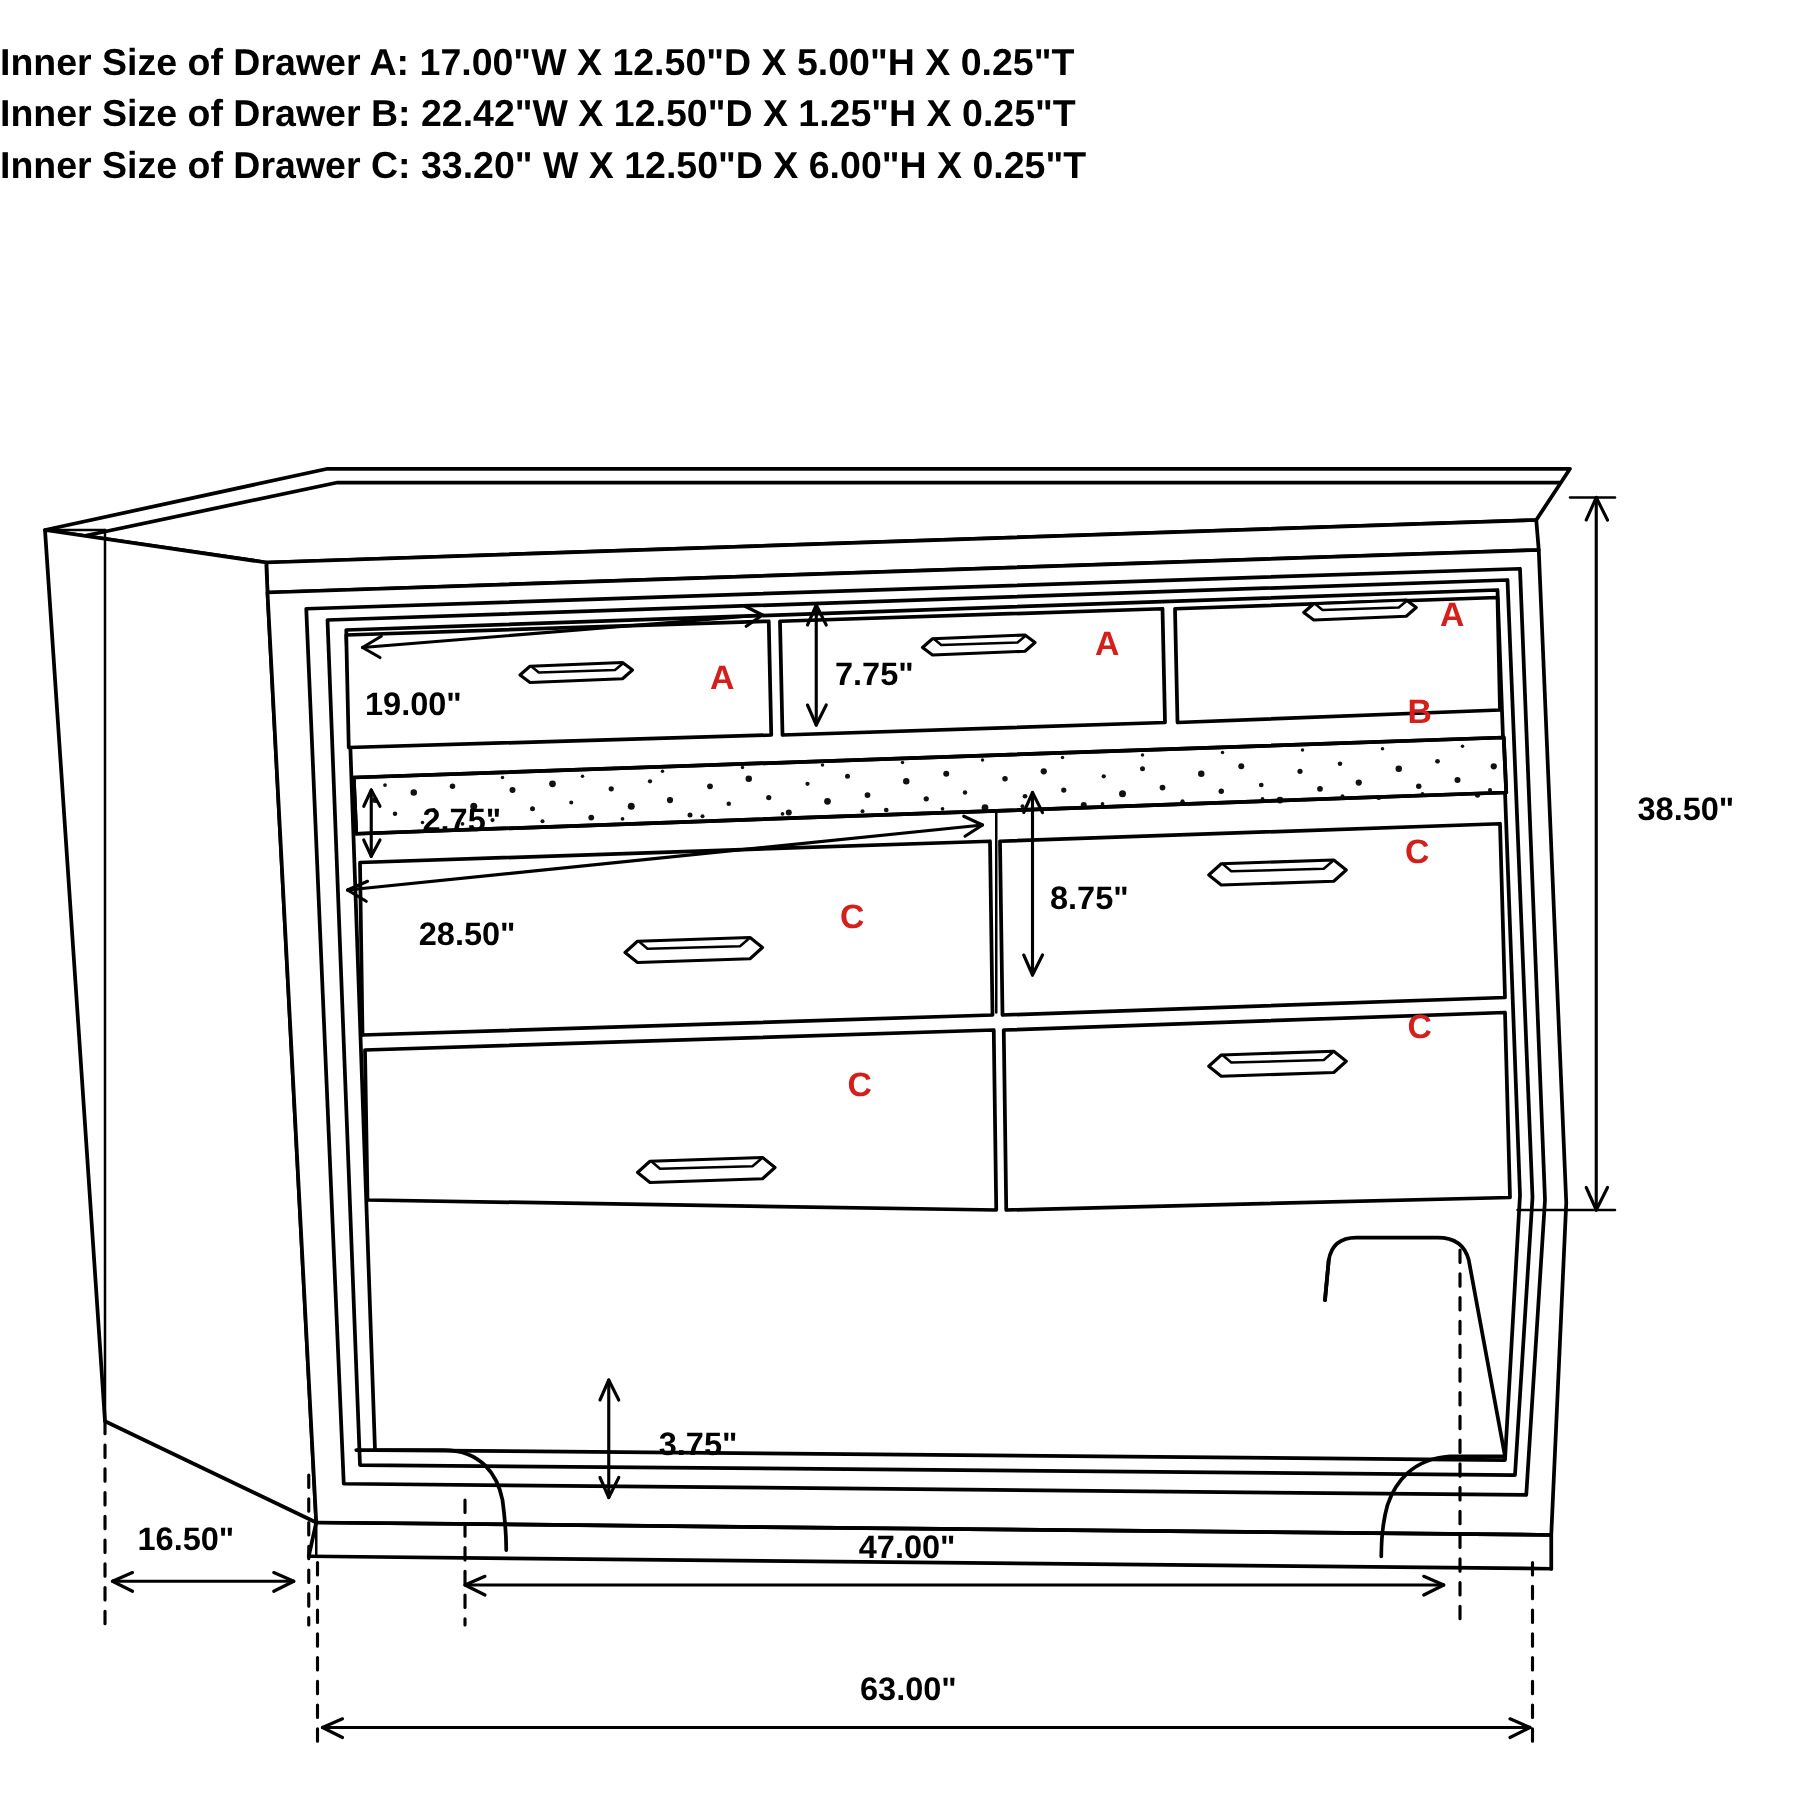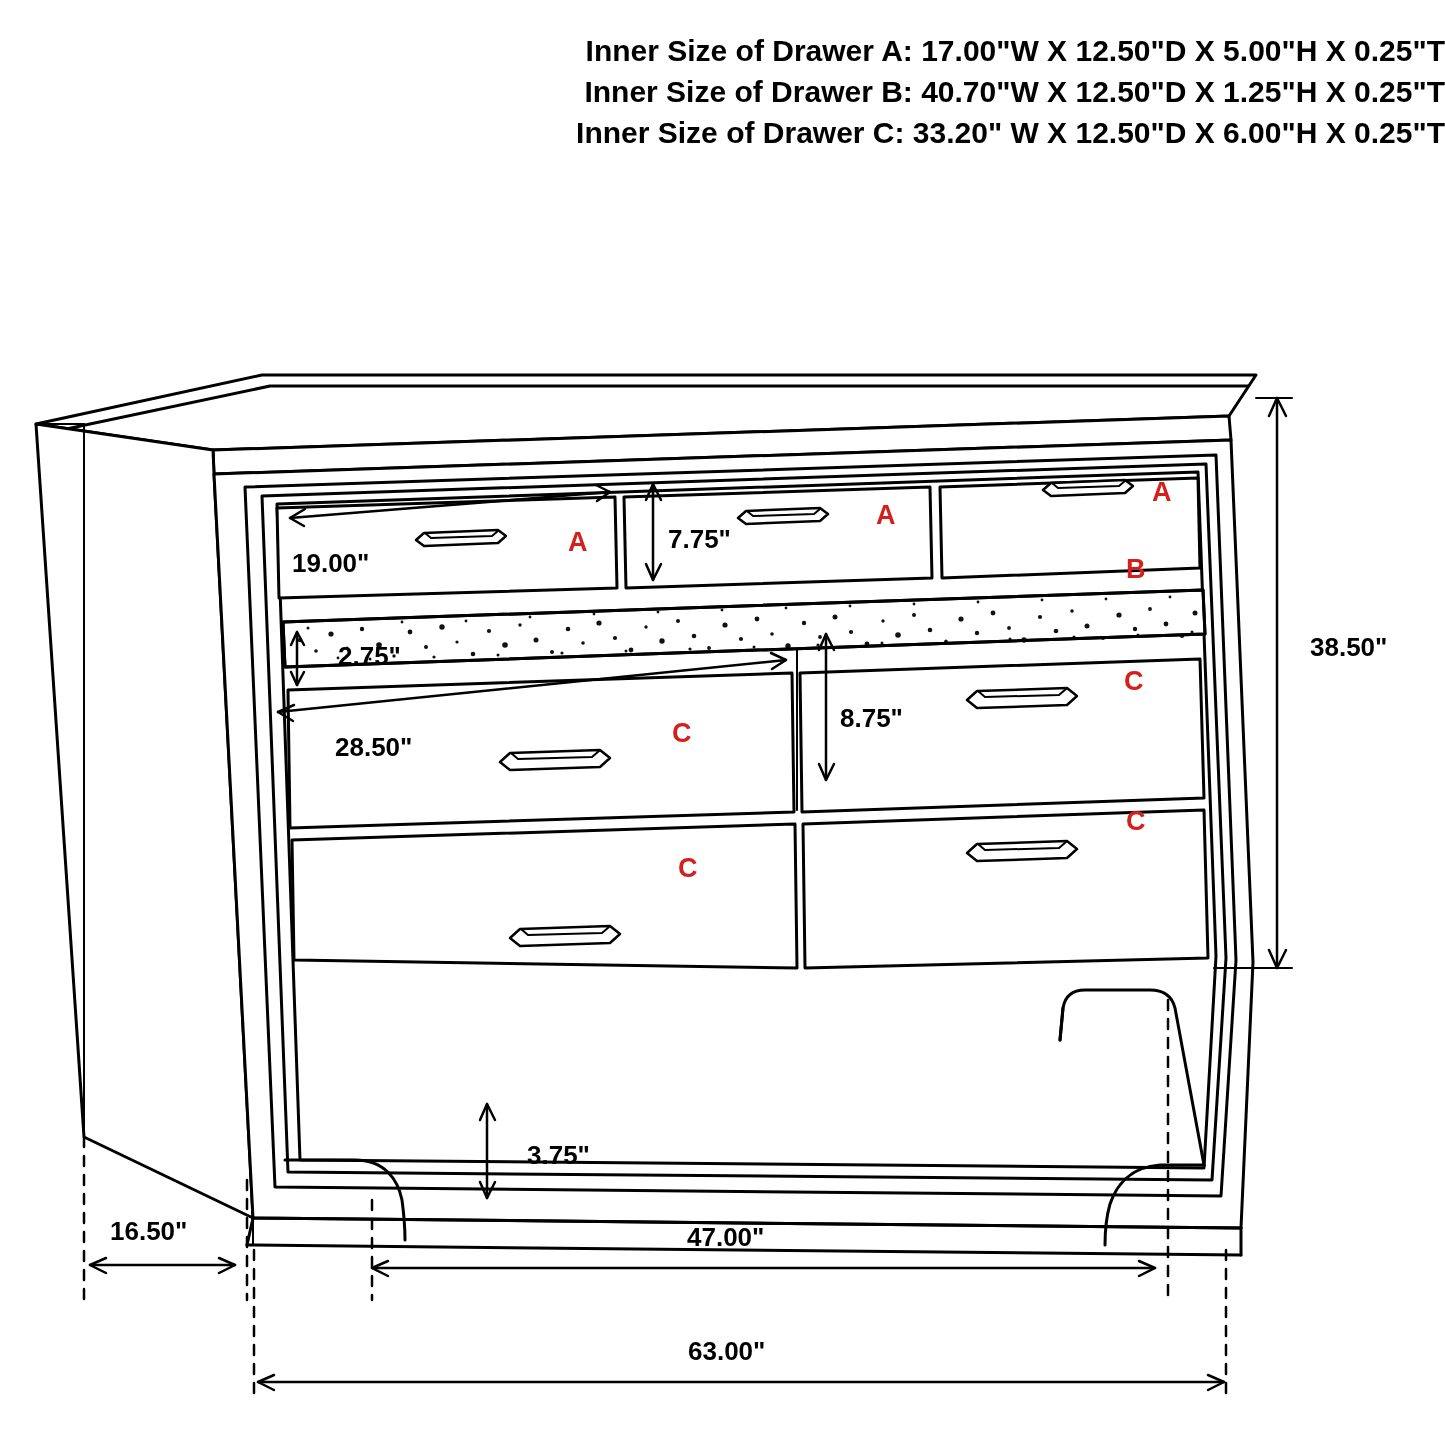--- a/index.html
+++ b/index.html
@@ -17,21 +17,21 @@
   #stage {
     position: relative;
     width: 1445px;
     height: 1445px;
   }
   .header-block {
     position: absolute;
     left: 0;
     top: 30px;
     width: 1445px;
-    text-align: right;
+    text-align: left;
   }
   .header-line {
     font-size: 30px;
     font-weight: bold;
     color: #000000;
     line-height: 41px;
     white-space: nowrap;
     font-family: "Liberation Sans", sans-serif;
   }
   svg.diagram {
@@ -58,21 +58,21 @@
     font-family: "Liberation Sans", sans-serif;
   }
 </style>
 </head>
 <body>
 
 <div id="stage">
 
   <div class="header-block">
     <div class="header-line">Inner Size of Drawer A: 17.00"W X 12.50"D X 5.00"H X 0.25"T</div>
-    <div class="header-line">Inner Size of Drawer B: 40.70"W X 12.50"D X 1.25"H X 0.25"T</div>
+    <div class="header-line">Inner Size of Drawer B: 22.42"W X 12.50"D X 1.25"H X 0.25"T</div>
     <div class="header-line">Inner Size of Drawer C: 33.20" W X 12.50"D X 6.00"H X 0.25"T</div>
   </div>
 
   <svg class="diagram" viewBox="0 0 1445 1445">
     <g fill="none" stroke="#000000" stroke-width="3" stroke-linejoin="round" stroke-linecap="round">
 
       <path d="M 36 424 L 262 375 L 1256 375 L 1229 416 L 213 450 Z" fill="#ffffff"></path>
 
       <path d="M 52 432 L 270 386 L 1248 386"></path>
 

